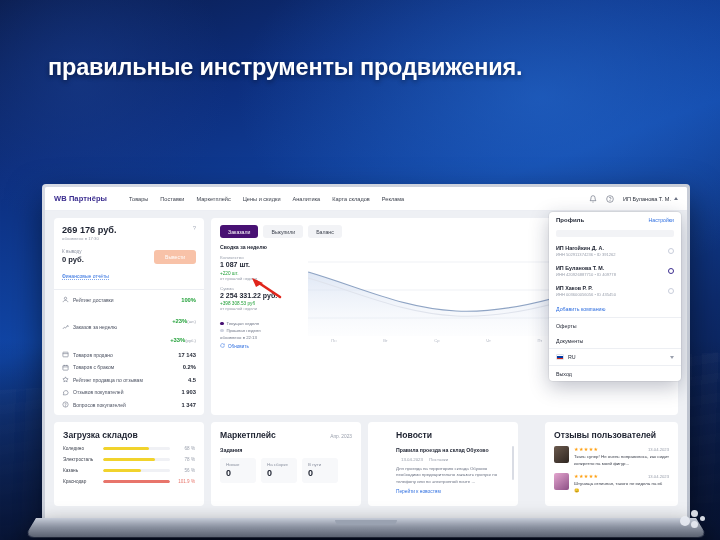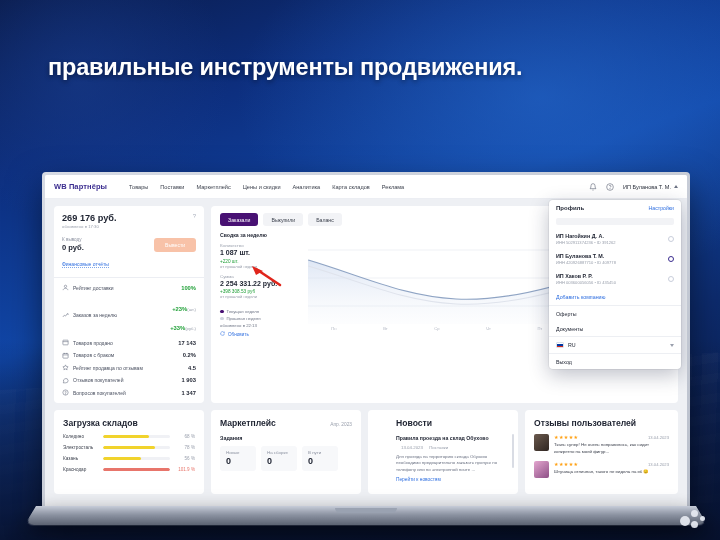--- a/index.html
+++ b/index.html
@@ -35,21 +35,21 @@
   #headline {
     position:absolute; left:48px; top:52px; width:640px;
     color:#fff; font-weight:bold; font-size:23.5px; line-height:1.34;
     text-shadow:0 2px 5px rgba(0,0,0,.45);
     letter-spacing:-.2px;
   }
   #headline div { white-space:nowrap; }
 
   
   #laptop {
-    position:absolute; left:36px; top:172px; width:660px; height:292px;
+    position:absolute; left:36px; top:184px; width:660px; height:292px;
   }
   #screen-frame {
     position:absolute; left:6px; top:0; width:648px; height:340px;
     background:linear-gradient(150deg,#d7dbe4,#b9bfcb);
     border-radius:4px; padding:3px 3px 0 3px;
     box-shadow:0 14px 34px rgba(0,0,0,.5);
   }
   #screen {
     position:relative; width:100%; height:100%;
     background:#eceef3; overflow:hidden; border-radius:2px;
@@ -180,21 +180,21 @@
   .mp-box .v { font-size:9px; font-weight:bold; color:#1d2230; margin-top:1px; }
 
   #news-card { width:150px; position:relative;padding-left:28px; }
   .news-h { font-size:5.2px; font-weight:bold; color:#1d2230; margin-top:7px; line-height:1.25; }
   .news-meta { font-size:4.4px; color:#9aa0ad; margin-top:3px; }
   .news-meta span { margin-left:5px; }
   .news-body { font-size:4.4px; color:#6c7384; line-height:1.5; margin-top:4px; }
   .news-link { font-size:4.8px; color:#2f6fe0; margin-top:4px; }
   .news-scroll { position:absolute; right:4px; top:24px; width:1.6px; height:34px; background:#d9dce4; border-radius:1px; }
 
-  #rev-card { flex:1; }
+  #rev-card { flex:1;margin-left:20px; }
   .rev-row { display:flex; gap:5px; margin-top:6px; }
   .rev-thumb { width:15px; height:17px; border-radius:2px; flex:0 0 auto; }
   .rev-main { flex:1; }
   .rev-top { display:flex; align-items:center; }
   .stars { color:#ffa114; font-size:5px; letter-spacing:.4px; }
   .rev-date { margin-left:auto; font-size:4.2px; color:#9aa0ad; }
   .rev-text { font-size:4.4px; color:#3a3f4b; line-height:1.5; margin-top:2px; }
 
   
   #avito { position:absolute; right:14px; bottom:8px; display:flex; align-items:center; gap:5px;

